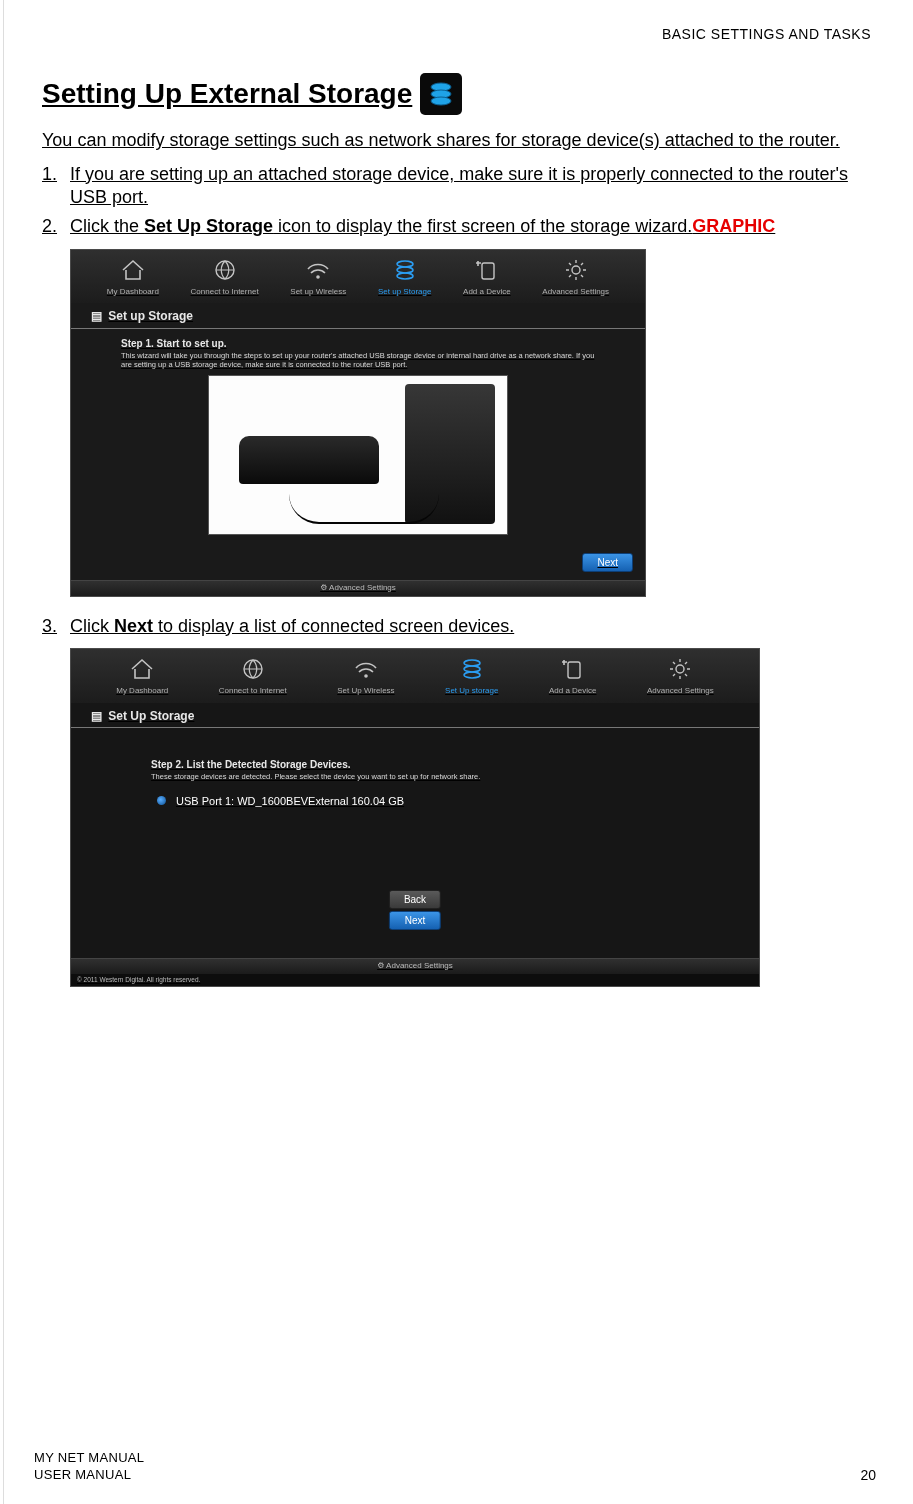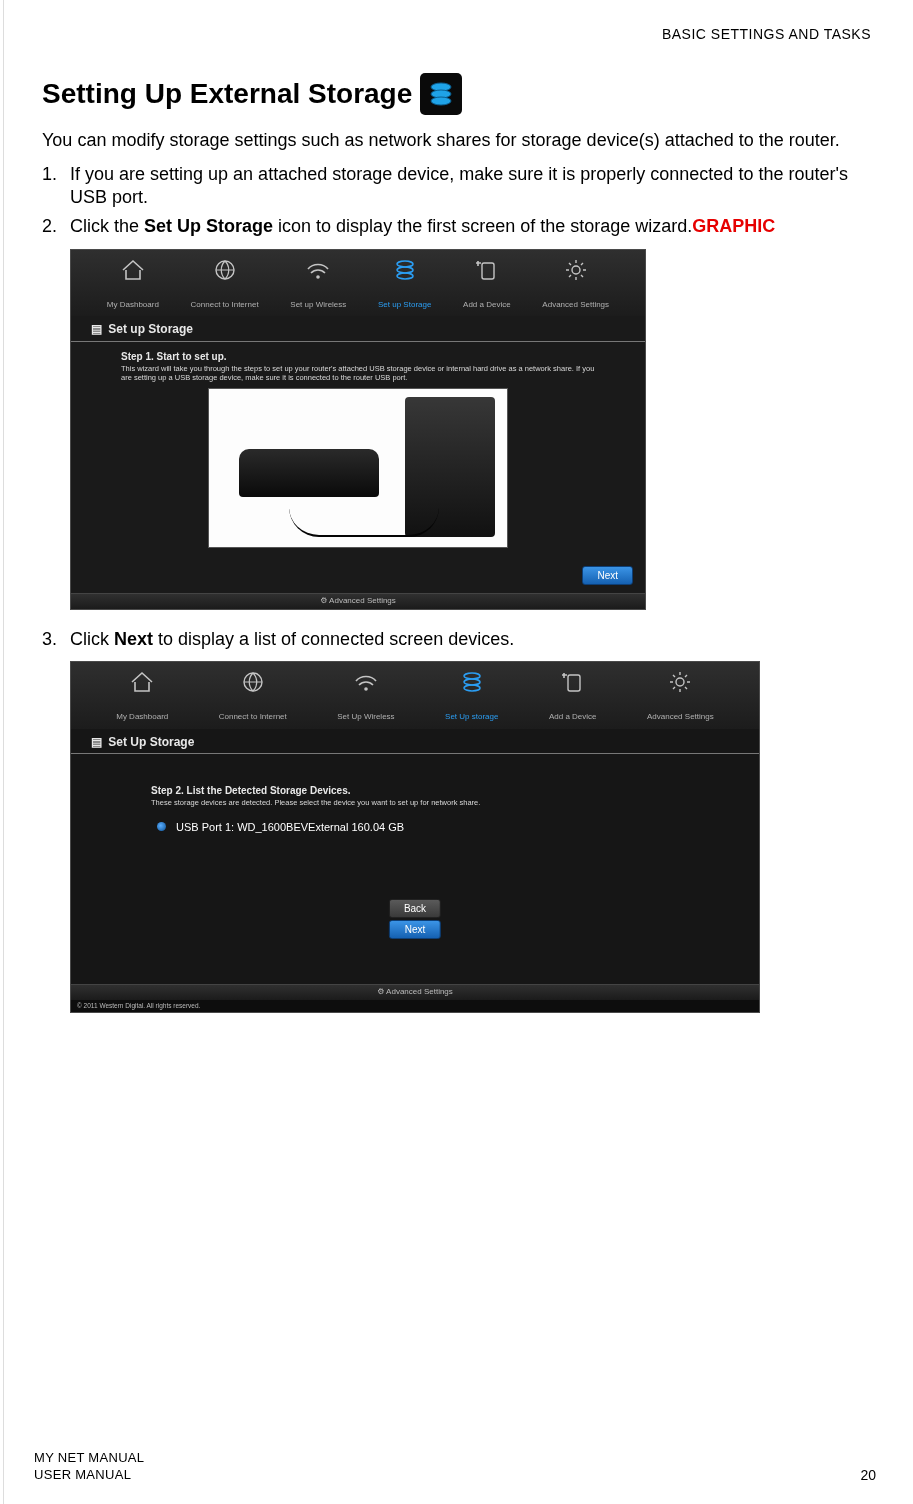--- a/index.html
+++ b/index.html
@@ -16,21 +16,21 @@
     border-left: 1px solid #ddd;
     margin-left: 3px;
   }
   .page-header {
     text-align: right;
     font-size: 14px;
     letter-spacing: 0.5px;
     margin-bottom: 30px;
     margin-right: 5px;
   }
-  .content { margin-left: 8px; }
+  .content { margin-left: 8px; text-decoration: underline; }
   .section-title {
     font-size: 28px;
     font-weight: bold;
     display: flex;
     align-items: center;
     gap: 8px;
     margin-bottom: 14px;
   }
   .storage-icon-badge {
     width: 42px; height: 42px;
@@ -67,21 +67,21 @@
     display: flex;
     justify-content: space-around;
     align-items: flex-end;
     padding: 8px 20px 6px 20px;
     background: linear-gradient(#2f2f2f, #1c1c1c);
   }
   .nav-item {
     display: flex;
     flex-direction: column;
     align-items: center;
-    gap: 18px;
+    gap: 5px;
     color: #b0b0b0;
     font-size: 8px;
     text-align: center;
   }
   .nav-item.active { color: #2b9df2; }
   .nav-ico {
     width: 28px; height: 24px;
     display: flex; align-items: center; justify-content: center;
   }
   .panel-heading {
@@ -119,21 +119,21 @@
     border-radius: 4px;
   }
   .cable {
     position: absolute;
     left: 80px; bottom: 10px;
     width: 150px; height: 30px;
     border-bottom: 2px solid #050505;
     border-radius: 0 0 50px 50px;
   }
   .btn-row { display: flex; justify-content: flex-end; padding: 6px 12px 8px 0; gap: 4px; }
-  .btn-row-center { position:absolute; left:50%; transform:translateX(-50%); bottom:45px; display:flex; flex-direction:column; gap:2px; }
+  .btn-row-center { position:absolute; left:50%; transform:translateX(-50%); bottom:28px; display:flex; flex-direction:column; gap:2px; }
   .btn {
     background: linear-gradient(#3b94e6, #1561b2);
     border: 1px solid #0d3f77;
     border-radius: 3px;
     color: #fff;
     font-size: 10px;
     padding: 3px 14px;
   }
   .btn.back {
     background: linear-gradient(#5a5a5a, #3a3a3a);

